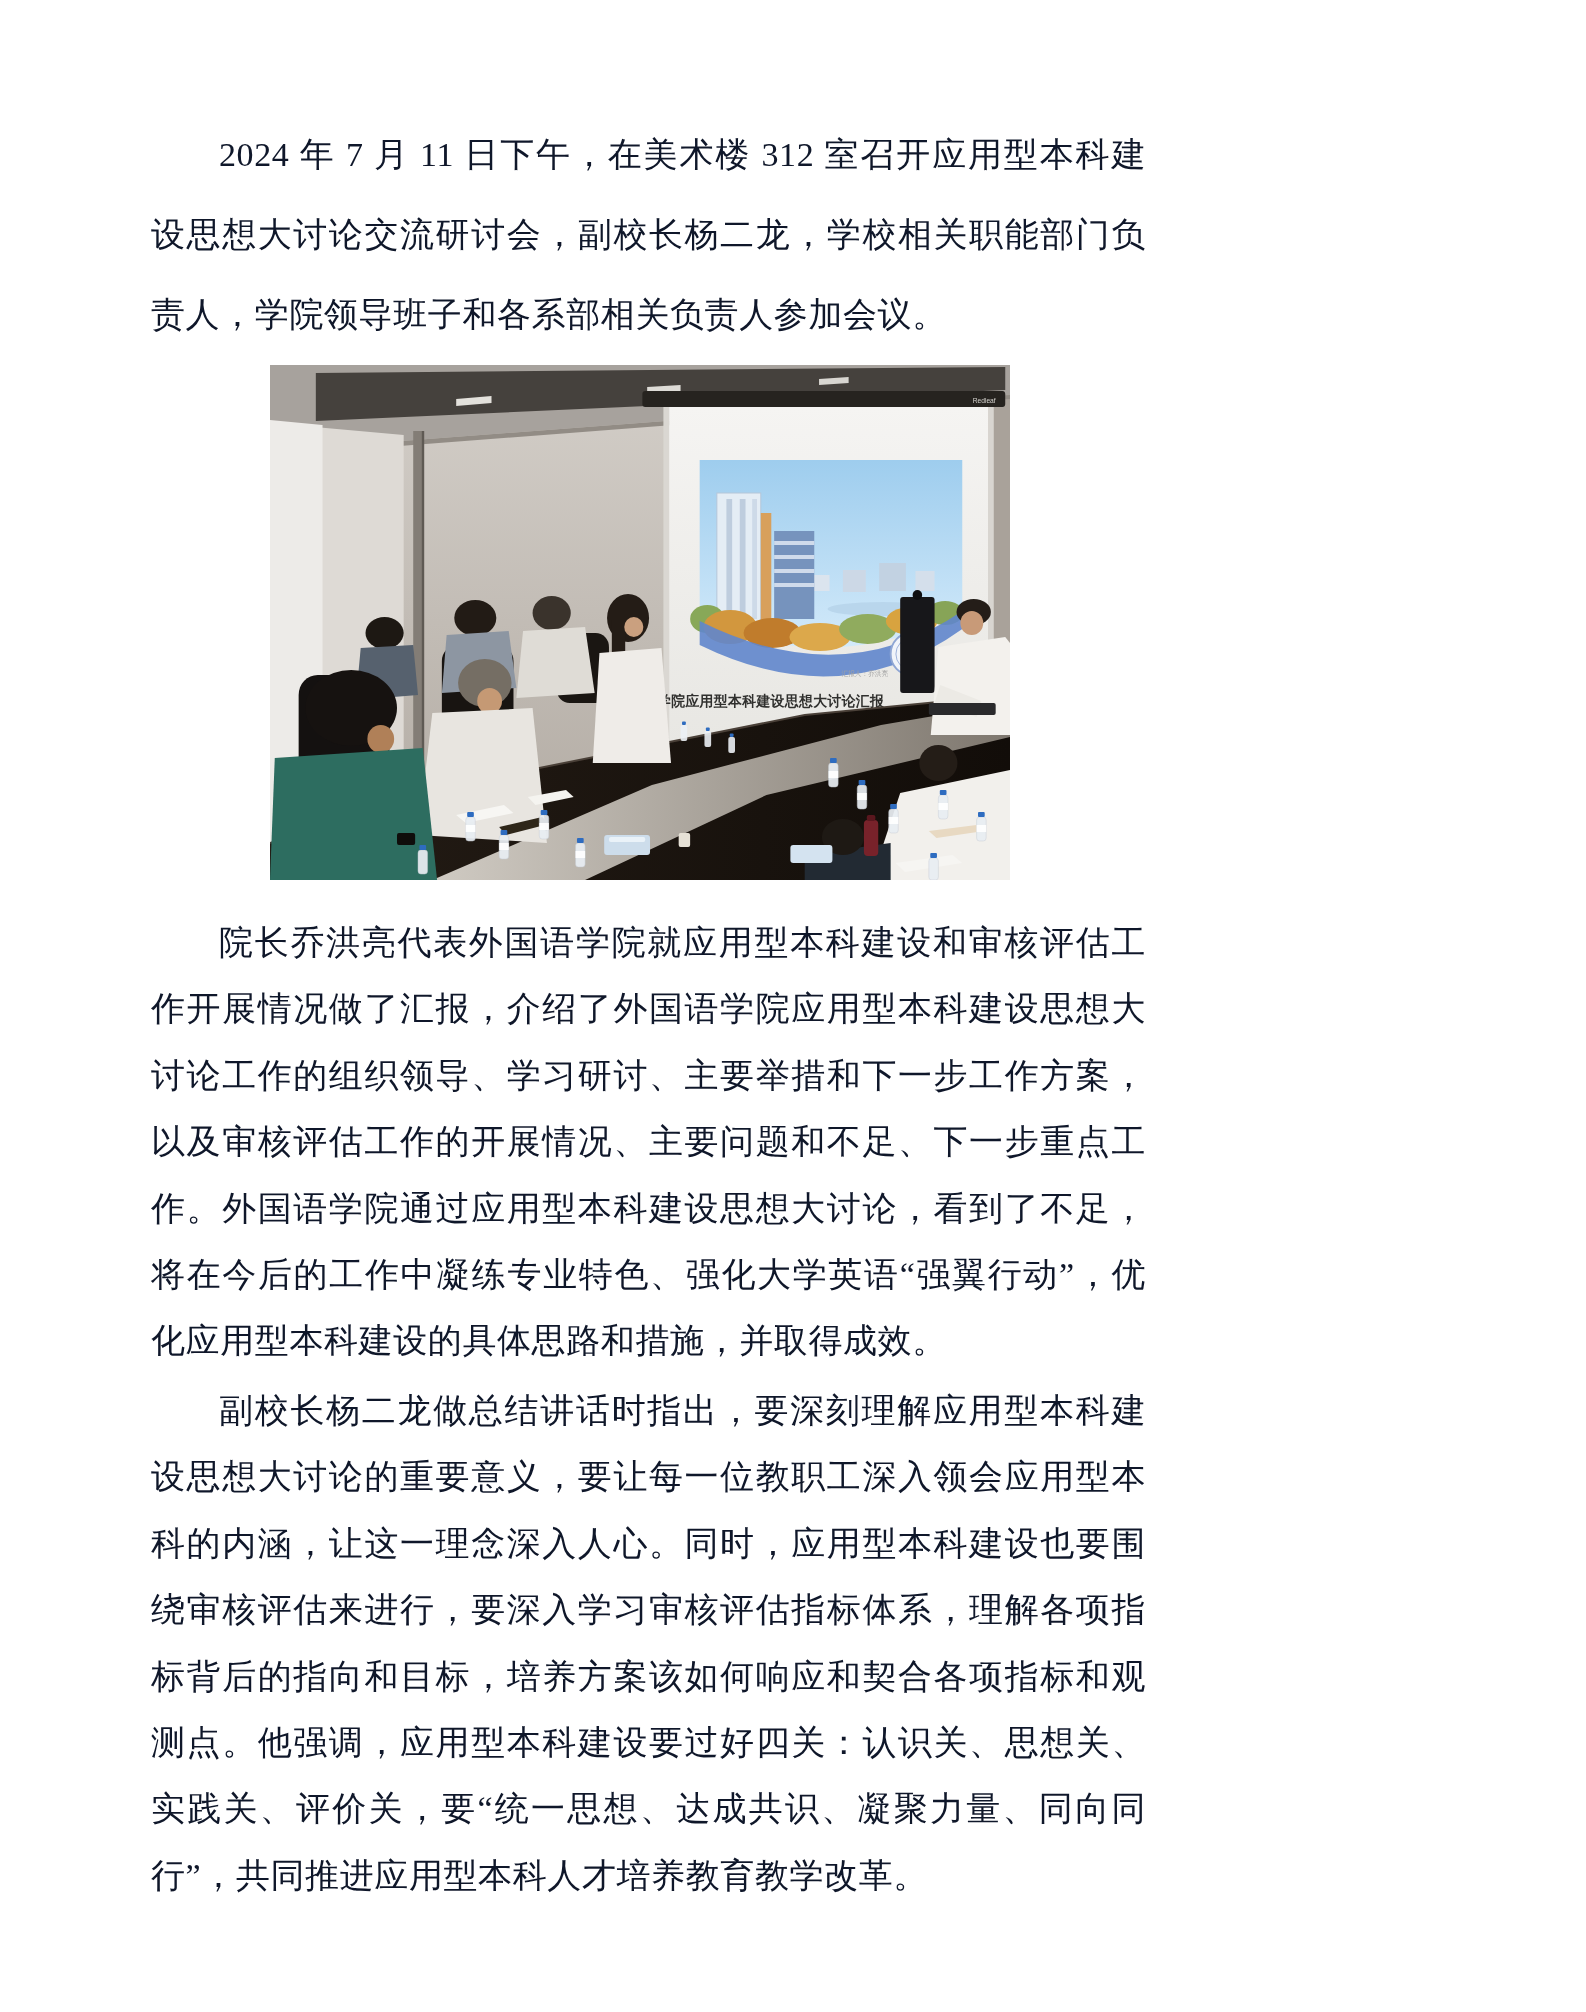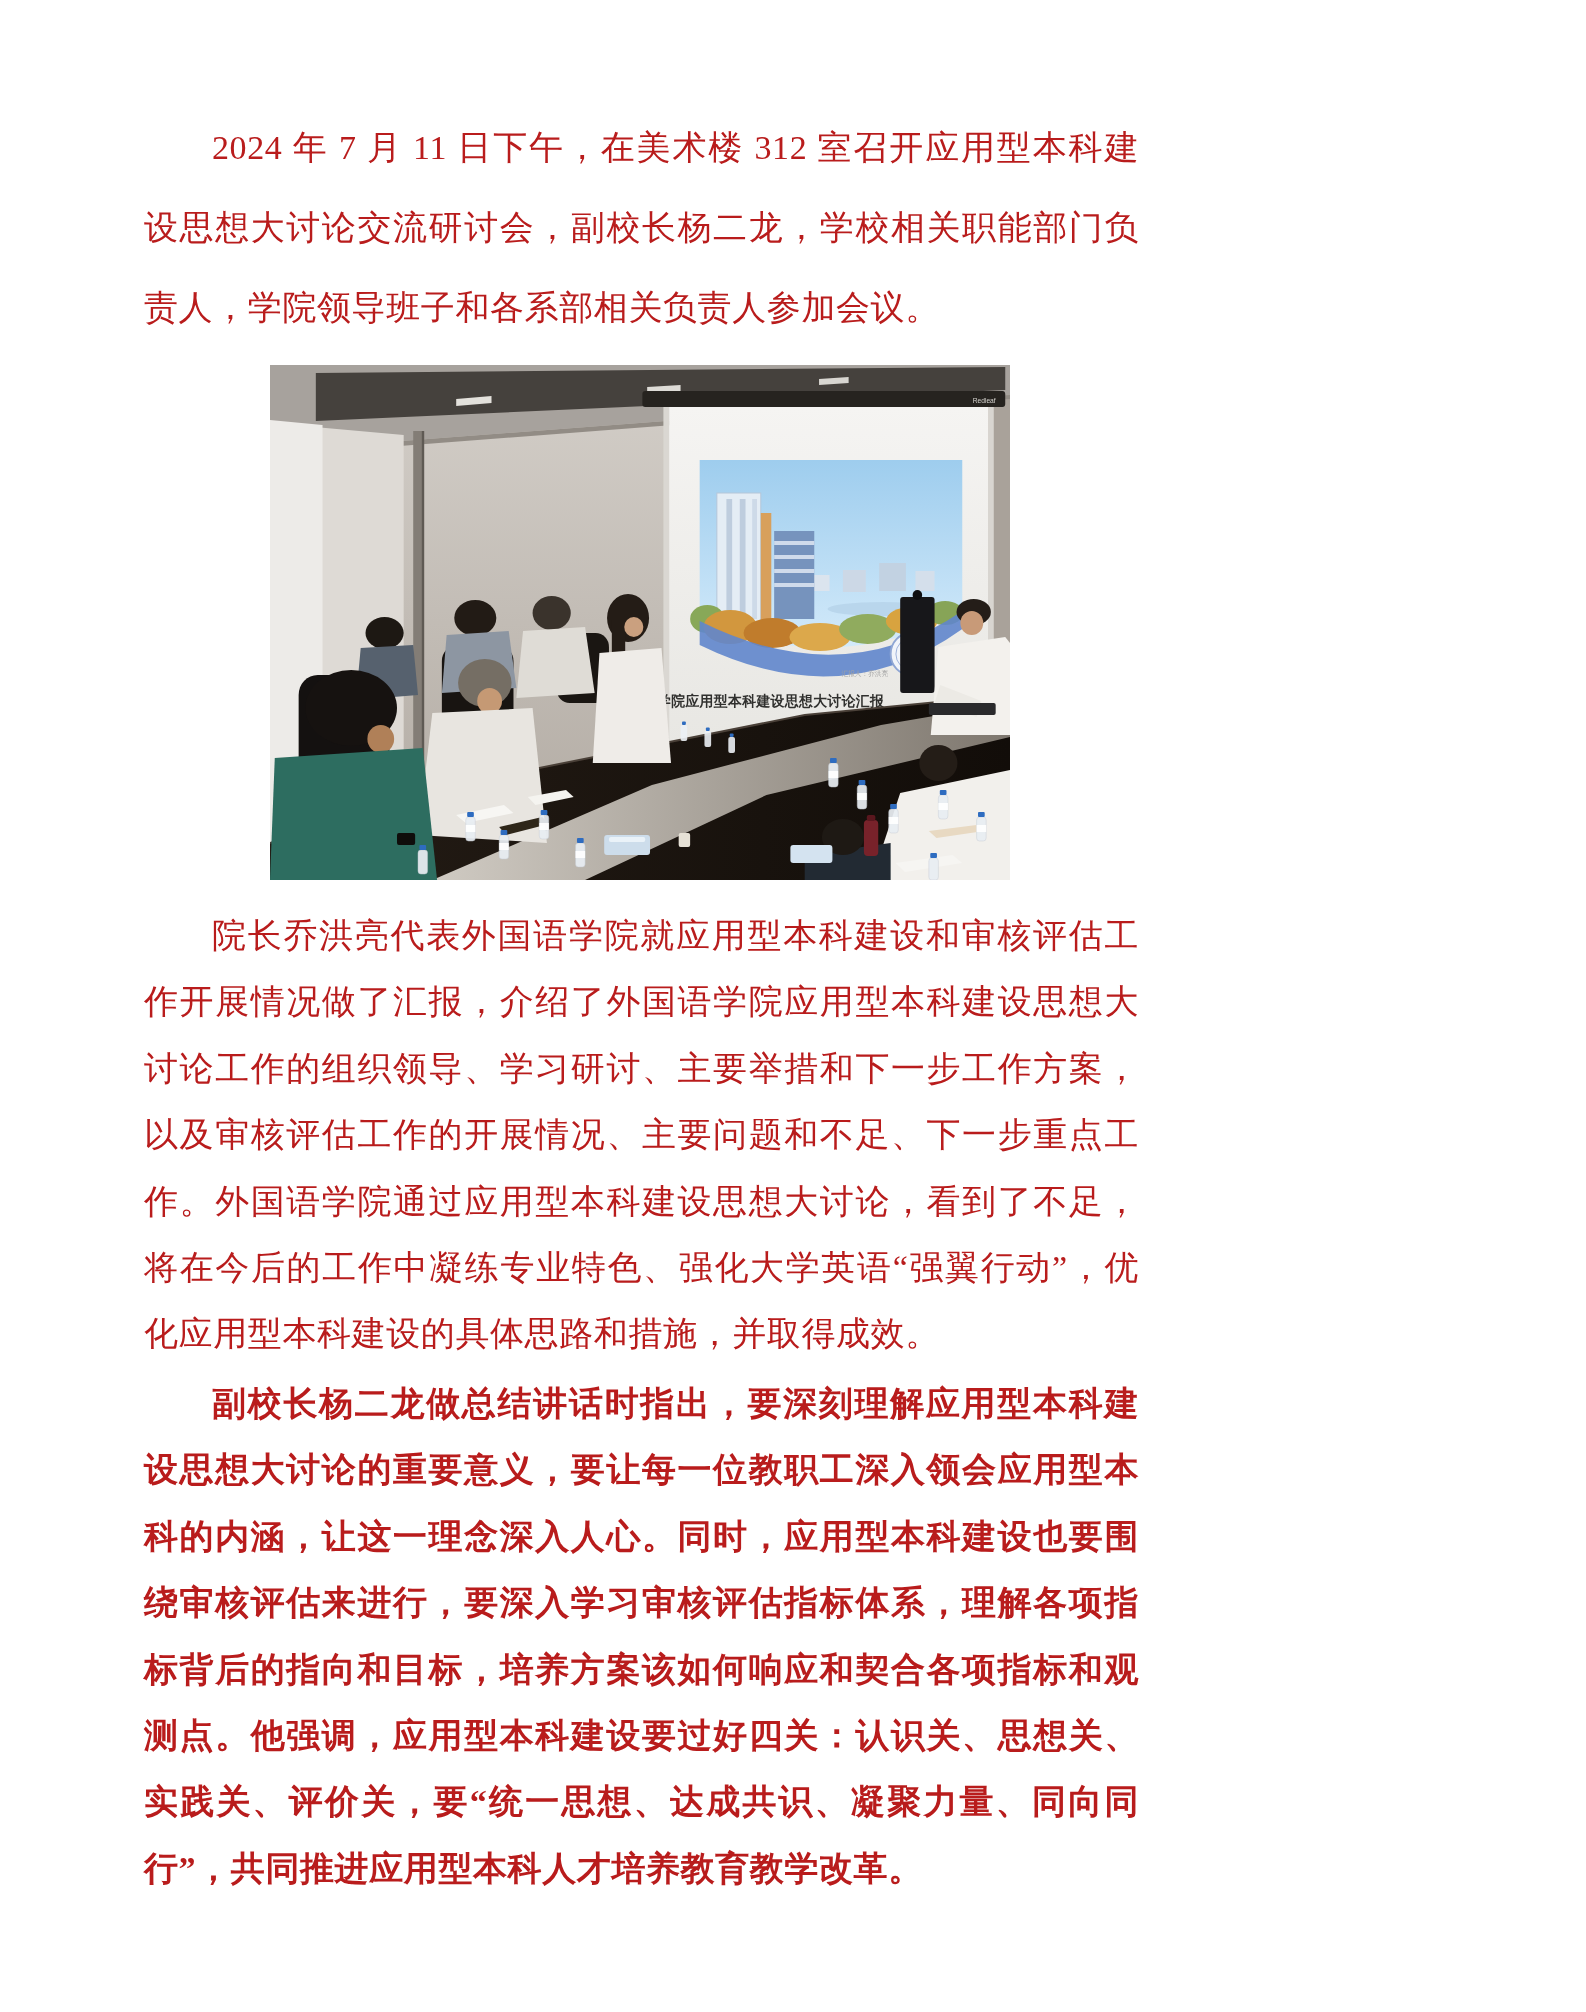--- a/index.html
+++ b/index.html
@@ -8,31 +8,31 @@
     width:1586px;height:2012px;
     background:#ffffff;
     font-family:"Liberation Serif","DejaVu Serif",serif;
     color:#000;
     overflow:hidden;
   }
   .para{
     position:absolute;
     left:140px;
     width:995px;
-    margin:4px;
+    margin:11px;
     font-size:34px;
     text-align:justify;
     text-justify:inter-character;
     text-indent:68px;
     letter-spacing:0.6px;
-    color:#b91c1c;
+    color:#0f172a;
   }
   #para-1{top:104px;line-height:80px;}
   #para-2{top:899px;line-height:66.4px;font-family:Liberation Serif, serif;}
-  #para-3{top:1367px;line-height:66.4px;font-weight:bold;}
+  #para-3{top:1367px;line-height:66.4px;}
   .photo{
     position:absolute;
     left:270px;top:365px;
     width:740px;height:515px;
   }
   .photo svg{display:block;width:100%;height:100%;}
 </style>
 </head>
 <body>
 

